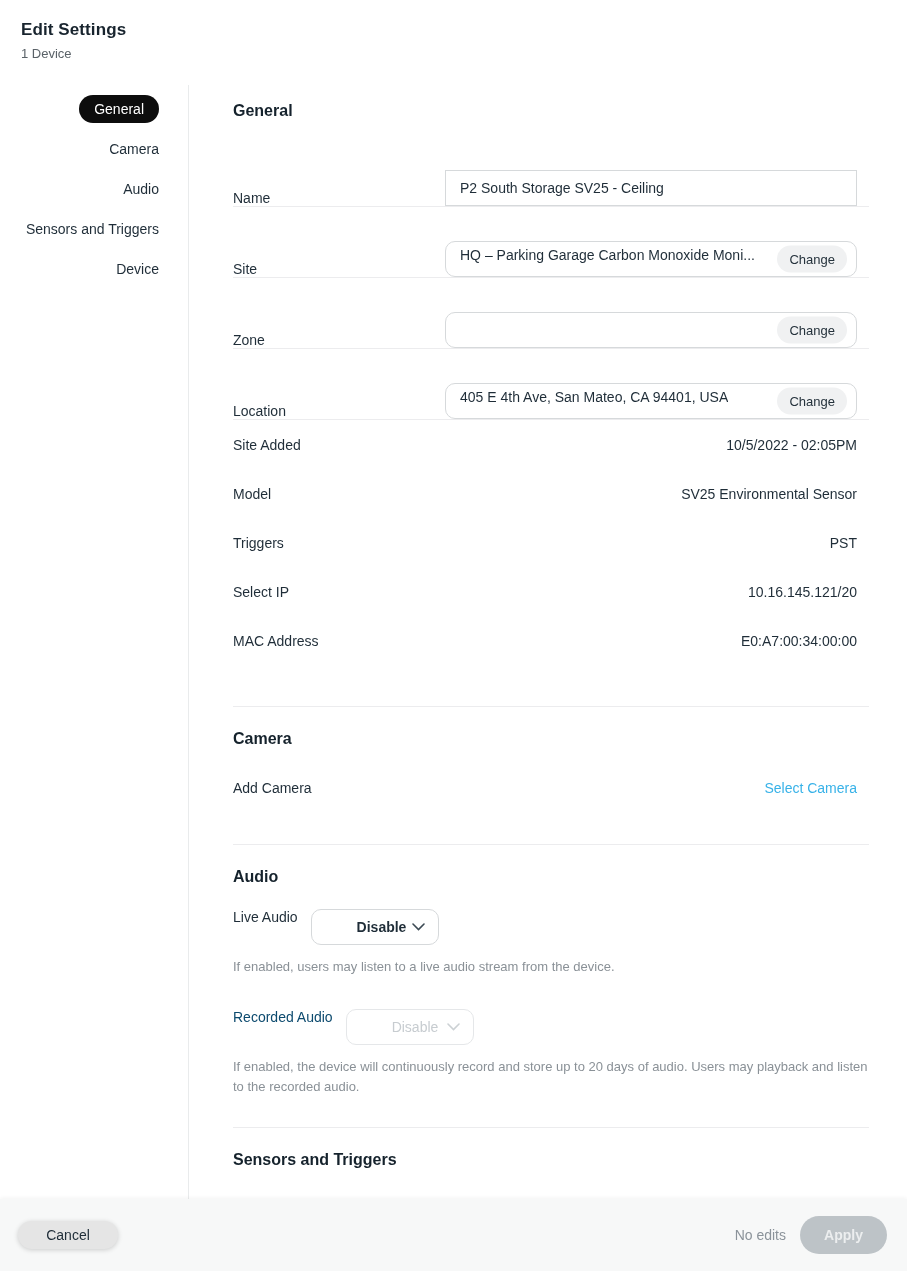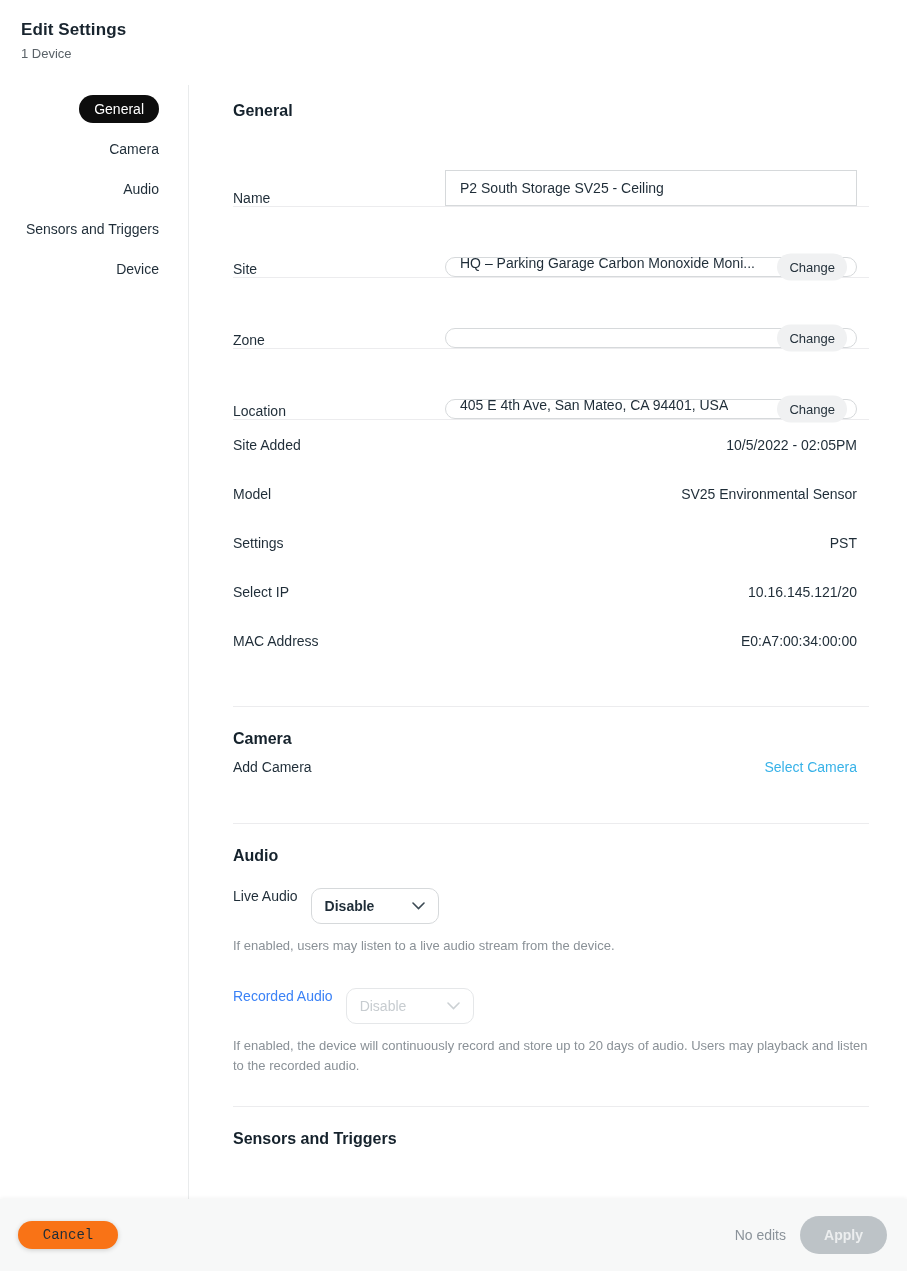--- a/index.html
+++ b/index.html
@@ -22,69 +22,69 @@
   .content { flex:1; padding:0 38px 0 44px; }
 
   .section-heading { font-size:16px; font-weight:700; color:#15222c; margin-top:17px; }
   .section-heading.gap { margin-top:23px; }
 
   
   .field-row { height:71px; display:flex; align-items:flex-end;
     border-bottom:1px solid #ececee; }
   .field-row.first { margin-top:16px; }
   .field-label { flex:0 0 212px; font-size:14px; color:#1f2d38; }
-  .field-box { flex:1; height:20px; margin-right:12px; position:relative;
+  .field-box { flex:1; height:36px; margin-right:12px; position:relative;
     border:1px solid #d6d9db; border-radius:10px; background:#fff;
     display:flex; align-items:center; padding:0 70px 9px 14px; }
   .field-box .value { font-size:14px; color:#1f2d38; white-space:nowrap;
     overflow:hidden; }
   input.text-input { flex:1; height:36px; margin-right:12px;
     border:1px solid #d6d9db; border-radius:0; padding:0 14px;
     font-size:14px; color:#1f2d38; font-family:inherit; outline:none; }
   .change-btn { position:absolute; right:9px; top:50%; transform:translateY(-50%);
     background:#f0f1f2; border:none; border-radius:14px; padding:6px 12px;
     font-size:13px; color:#25323c; font-family:inherit; cursor:pointer; }
 
   
   .info-group { border-bottom:1px solid #ececee; padding:0 12px 41px 0; }
   .info-row { height:49px; display:flex; align-items:center; }
   .info-label { flex:0 0 212px; font-size:14px; color:#1f2d38; }
   .info-value { flex:1; text-align:right; font-size:14px; color:#1f2d38; }
 
   
   .camera-section { border-bottom:1px solid #ececee; padding:0 12px 48px 0; }
-  .add-camera-row { margin-top:11px; display:flex; align-items:center; }
+  .add-camera-row { margin-top:32px; display:flex; align-items:center; }
   .link { color:#38b2e8; font-size:14px; cursor:pointer; text-decoration:none;
     margin-left:auto; }
 
   
   .audio-section { border-bottom:1px solid #ececee; padding-bottom:30px; }
   .select-row { margin-top:23px; display:flex; align-items:flex-start; }
   .select-row.second { margin-top:32px; }
   .select-label { font-size:14px; color:#1f2d38; margin-right:13px; }
   .select-box { width:128px; height:36px; border:1px solid #d6d9db;
     border-radius:10px; display:flex; align-items:center;
     padding:0 13px; cursor:pointer; background:#fff; }
-  .select-box .sel-val { font-size:14px; font-weight:700; color:#1f2d38; flex:1; }
+  .select-box .sel-val { font-size:14px; font-weight:700; color:#1f2d38; flex:1;margin-left:32px; }
   .select-box svg { flex:0 0 auto; }
-  .select-row.disabled .select-label { color:#3b82f6; }
+  .select-row.disabled .select-label { color:#0c4a6e; }
   .select-box.disabled { border-color:#e5e7e9; cursor:default; }
   .select-box.disabled .sel-val { color:#c7ccd0; font-weight:400; }
   .help-text { margin-top:12px; font-size:13px; color:#8a9197; line-height:20px;
     max-width:640px; }
 
   .sensors-section .section-heading { margin-top:23px; }
 
   
   .footer-bar { position:fixed; left:0; bottom:0; width:907px; height:72px;
     background:#f7f8f8; box-shadow:0 -1px 4px rgba(0,0,0,.05);
     display:flex; align-items:center; padding:0 20px 0 18px; }
   .cancel-btn { width:100px; height:28px; border:none; border-radius:19px;
-    background:#f97316; box-shadow:0 1px 5px rgba(0,0,0,.18); font-size:14px;
-    color:#1f2d38; font-family:Liberation Mono, monospace; cursor:pointer; }
+    background:#e5e5e5; box-shadow:0 1px 5px rgba(0,0,0,.18); font-size:14px;
+    color:#1f2d38; font-family:Liberation Sans, sans-serif; cursor:pointer; }
   .footer-right { margin-left:auto; display:flex; align-items:center; }
   .no-edits { font-size:14px; color:#8b939a; margin-right:14px; }
   .apply-btn { width:87px; height:38px; border:none; border-radius:19px;
     background:#bdc3c7; color:#eceeef; font-size:14px; font-weight:700;
     font-family:inherit; cursor:default; }
 </style>
 </head>
 <body>
 
 <header class="page-header">
@@ -148,21 +148,21 @@
     <div class="info-group">
       <div class="info-row">
         <div class="info-label">Site Added</div>
         <div class="info-value">10/5/2022 - 02:05PM</div>
       </div>
       <div class="info-row">
         <div class="info-label">Model</div>
         <div class="info-value">SV25 Environmental Sensor</div>
       </div>
       <div class="info-row">
-        <div class="info-label">Settings</div>
+        <div class="info-label">Triggers</div>
         <div class="info-value">PST</div>
       </div>
       <div class="info-row">
         <div class="info-label">Select IP</div>
         <div class="info-value">10.16.145.121/20</div>
       </div>
       <div class="info-row">
         <div class="info-label">MAC Address</div>
         <div class="info-value">E0:A7:00:34:00:00</div>
       </div>

